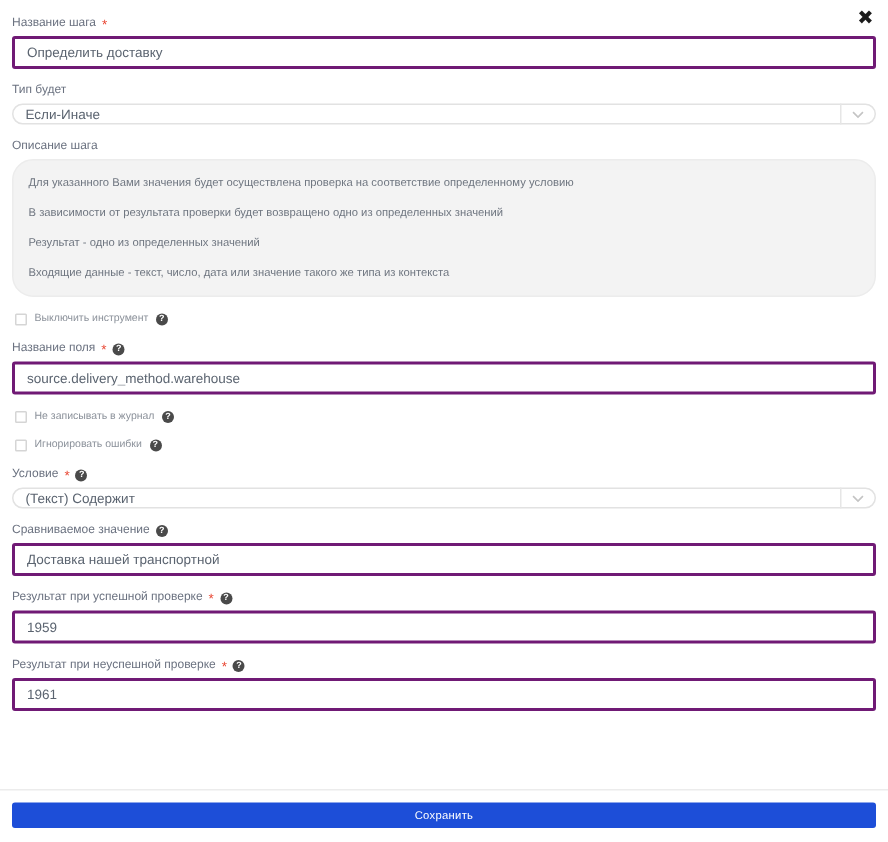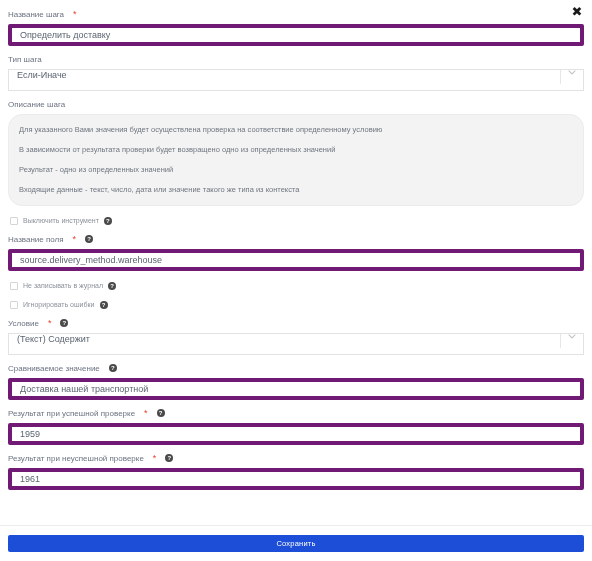--- a/index.html
+++ b/index.html
@@ -49,22 +49,22 @@
     flex: 1;
     padding: 10px 8px 0 8px;
     overflow: hidden;
   }
   .field { margin-bottom: 9px; }
   .field-label {
     font-size: 8px;
     color: #6b7280;
     margin-bottom: 4px;
     display: flex;
-    align-items: flex-start;
-    gap: 9px;
+    align-items: flex-end;
+    gap: 4px;
     line-height: 10px;
   }
   .req {
     color: #e8422e;
     font-size: 9px;
     line-height: 8px;
   }
   .help-icon {
     display: inline-flex;
     align-items: center;
@@ -77,38 +77,38 @@
     font-size: 6px;
     font-weight: bold;
     line-height: 8px;
     cursor: pointer;
     font-family: "Liberation Sans", sans-serif;
     flex: none;
   }
   .text-input {
     width: 100%;
     height: 22px;
-    border: 4px solid #701a75;
+    border: 2px solid #701a75;
     background: #ffffff;
     border-radius: 2px;
     padding: 0 8px;
     font-size: 9px;
     color: #5b6470;
     font-family: "Liberation Sans", sans-serif;
     outline: none;
   }
   .select-wrap {
     position: relative;
     width: 100%;
-    height: 22px;
+    height: 14px;
     border: 1px solid #e2e2e2;
     background: #ffffff;
-    border-radius: 0;
-    display: flex;
-    align-items: flex-start;
+    border-radius: 8px;
+    display: flex;
+    align-items: center;
     cursor: pointer;
   }
   .select-value {
     padding-left: 8px;
     font-size: 9px;
     color: #5b6470;
     flex: 1;
   }
   .select-divider {
     width: 1px;
@@ -186,21 +186,21 @@
     <div class="field">
       <div class="field-label">
         <span>Название шага</span>
         <span class="req">*</span>
       </div>
       <input class="text-input" type="text" value="Определить доставку" style="">
     </div>
 
     <div class="field">
       <div class="field-label">
-        <span>Тип шага</span>
+        <span>Тип будет</span>
       </div>
       <div class="select-wrap">
         <span class="select-value">Если-Иначе</span>
         <span class="select-divider"></span>
         <span class="select-arrow">
           <svg width="8" height="5" viewBox="0 0 8 5">
               <path d="M0.7 0.7 L4 4 L7.3 0.7" fill="none" stroke="#c4c4c4" stroke-width="1.1"></path>
             </svg>
         </span>
       </div>

